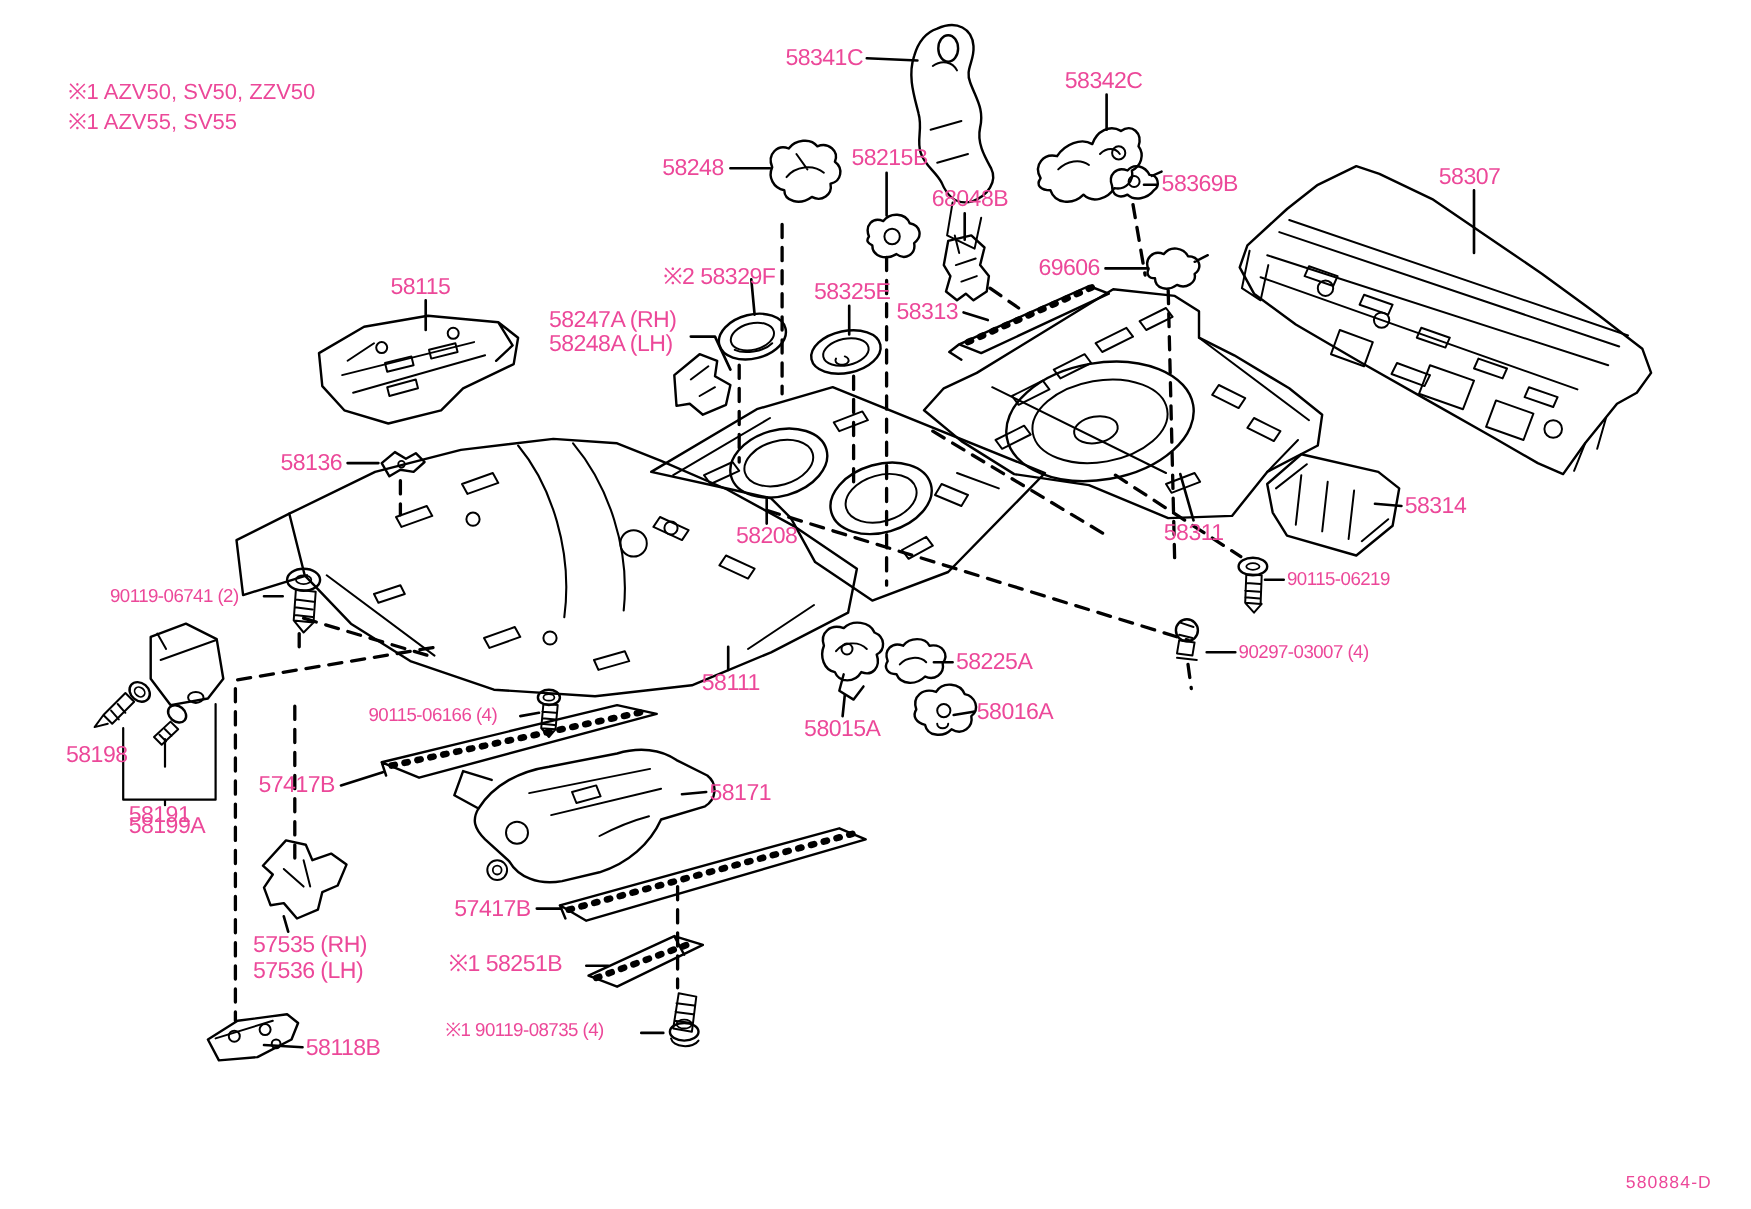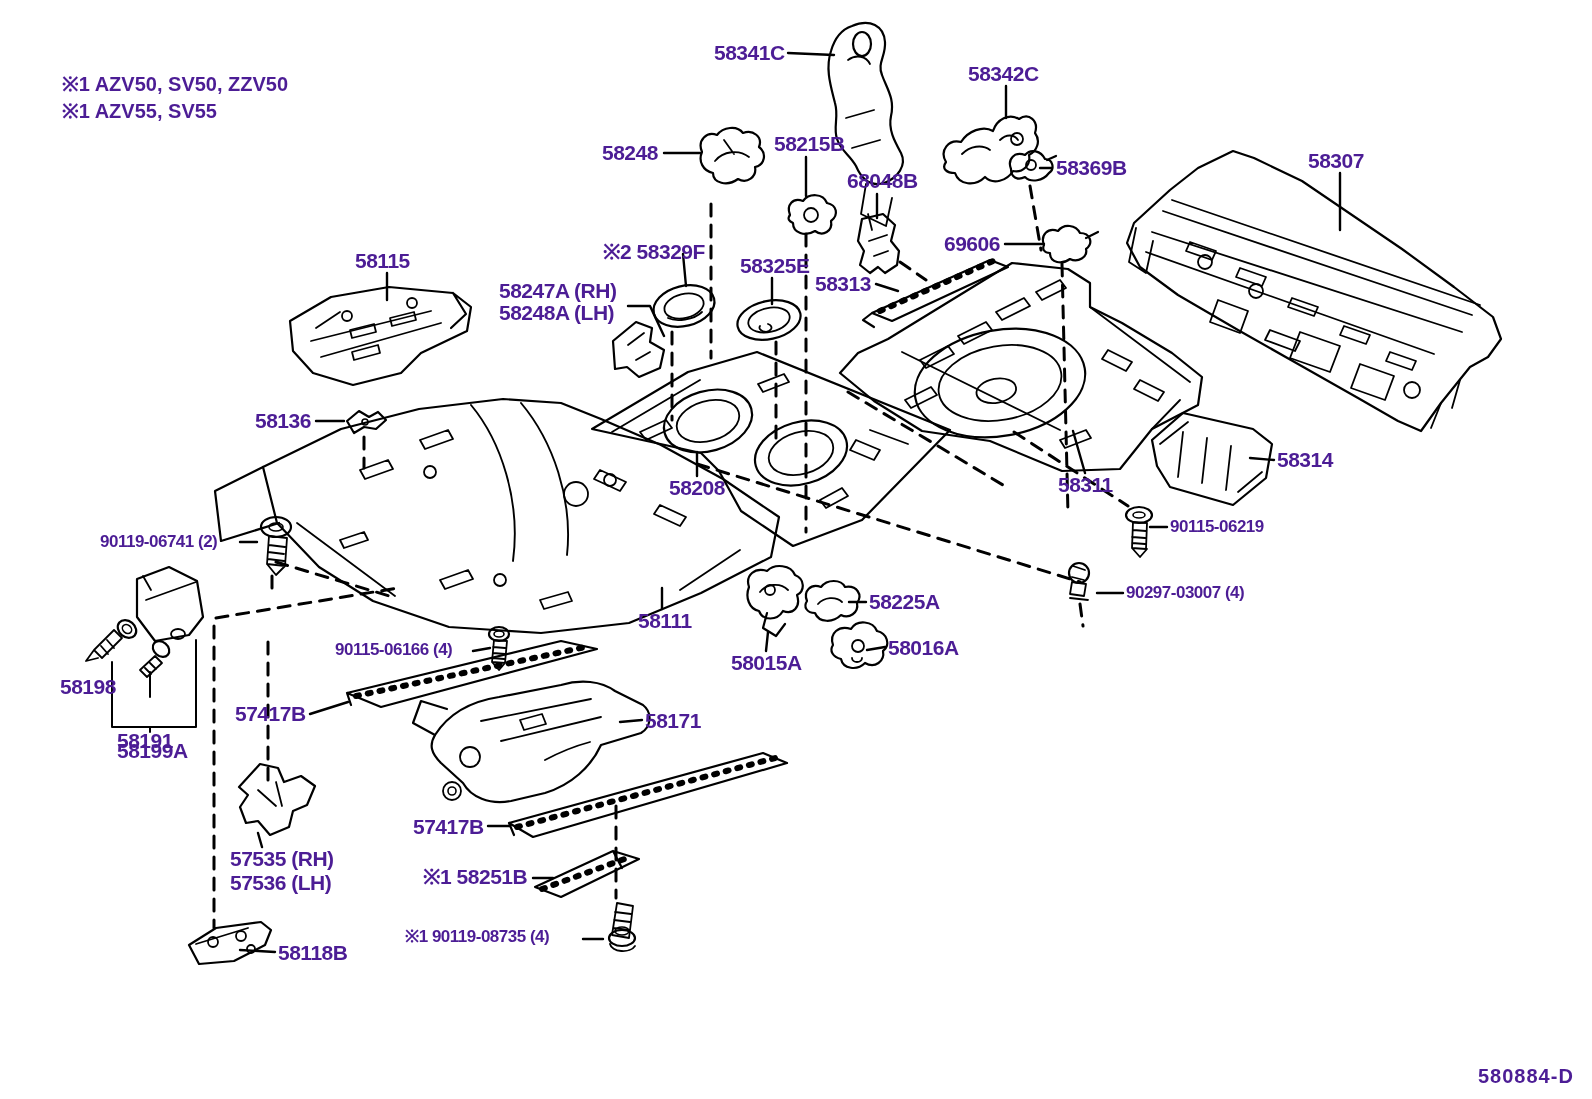--- a/index.html
+++ b/index.html
@@ -1,23 +1,23 @@
 <!DOCTYPE html>
 <html><head>
 <meta charset="utf-8">
 <style>
   html,body{margin:0;padding:0;background:#fff;}
   #canvas{position:relative;width:1592px;height:1099px;background:#ffffff;overflow:hidden;
           font-family:"Liberation Sans",sans-serif;}
   #art{position:absolute;left:0;top:0;}
-  .lbl{position:absolute;font-weight:bold;font-size:21px;line-height:22px;letter-spacing:-0.5px;
-       color:#4c1d95;white-space:nowrap;}
+  .lbl{position:absolute;font-weight:normal;font-size:21px;line-height:22px;letter-spacing:-0.5px;
+       color:#ec4899;white-space:nowrap;}
   .lbl.sm{font-size:17px;line-height:18px;}
   .lbl.lg{font-size:20px;line-height:22px;letter-spacing:0;}
-  .lbl.code{font-size:20px;letter-spacing:1px;}
+  .lbl.code{font-size:16px;letter-spacing:1px;}
 </style>
 </head>
 <body>
 
 <div id="canvas">
 
 <svg id="art" width="1592" height="1099" viewBox="0 0 1592 1099" fill="none" stroke="#000" stroke-width="2.2" stroke-linecap="round" stroke-linejoin="round">
 
   <g stroke-width="2.4">
     <path d="M788,53 L834,55 M1006,86 L1006,118 M664,153 L700,153 M806,157 L806,196
@@ -342,19 +342,19 @@
   <div class="lbl" style="left:888px;top:637px">58016A</div>
   <div class="lbl sm" style="left:335px;top:641px">90115-06166 (4)</div>
   <div class="lbl" style="left:60px;top:676px">58198</div>
   <div class="lbl" style="left:117px;top:740px">58199A</div>
   <div class="lbl" style="left:117px;top:730px">58191</div>
   <div class="lbl" style="left:235px;top:703px">57417B</div>
   <div class="lbl" style="left:645px;top:710px">58171</div>
   <div class="lbl" style="left:413px;top:816px">57417B</div>
   <div class="lbl" style="left:230px;top:848px">57535 (RH)</div>
   <div class="lbl" style="left:230px;top:872px">57536 (LH)</div>
-  <div class="lbl" style="left:423px;top:866px">※1 58251B</div>
+  <div class="lbl" style="left:408px;top:866px">※1 58251B</div>
   <div class="lbl sm" style="left:405px;top:928px">※1 90119-08735 (4)</div>
   <div class="lbl" style="left:278px;top:942px">58118B</div>
 
   <div class="lbl code" style="left:1478px;top:1065px">580884-D</div>
 
 </div>
 
 </body></html>

